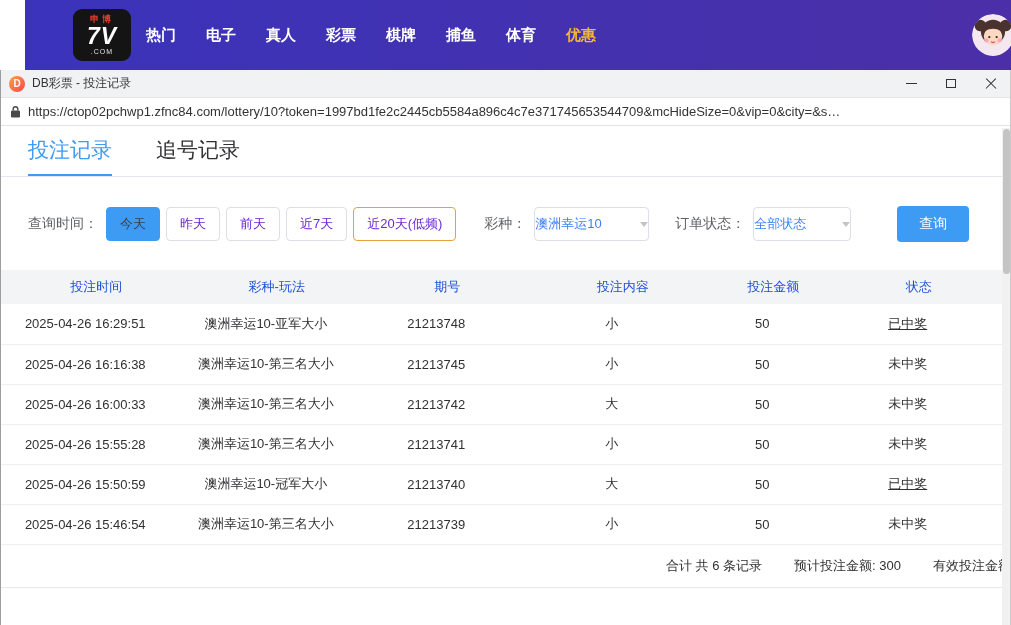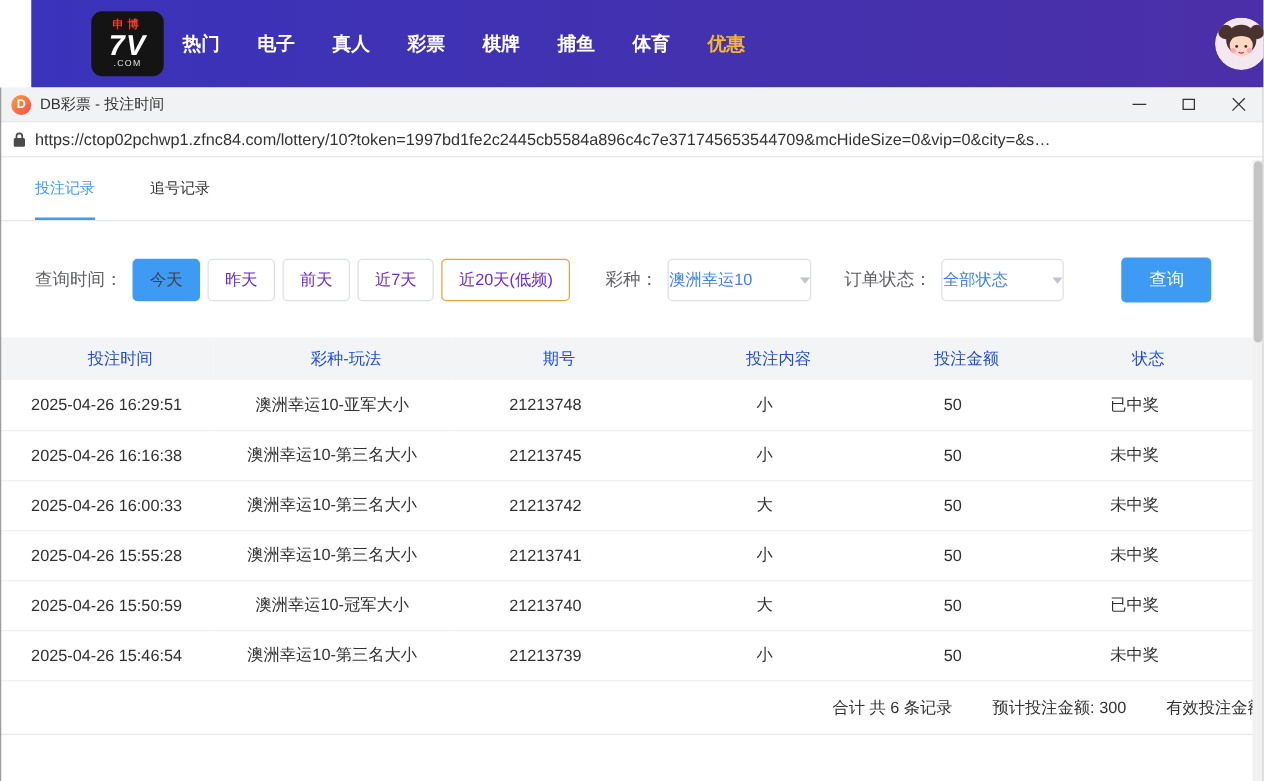--- a/index.html
+++ b/index.html
@@ -34,21 +34,21 @@
   .glyph-close::after  { transform:rotate(-45deg); }
 
   .url-bar { height:28px; background:#fff; border-bottom:1px solid #e3e3e3; display:flex; align-items:center; padding:0 10px; cursor:text; }
   .lock-icon { flex:none; margin-right:7px; display:flex; }
   .url-text { font-size:13px; color:#333; white-space:nowrap; overflow:hidden; }
 
   
   .content { position:relative; height:499px; background:#fff; }
 
   .tabs { display:flex; height:51px; padding-left:28px; border-bottom:1px solid #e4e7ed; }
-  .tab { height:100%; display:flex; align-items:center; margin-right:44px; font-size:12px; color:#303133;
+  .tab { height:100%; display:flex; align-items:center; margin-right:44px; font-size:21px; color:#303133;
          cursor:pointer; border-bottom:2px solid transparent; }
   .tab.active { color:var(--accent-blue,#3e9bf4); border-bottom-color:var(--accent-blue,#3e9bf4); }
 
   .filter-row { display:flex; align-items:center; padding:29px 28px 28px; font-size:14px; color:#606266; }
   .filter-label { margin-right:8px; white-space:nowrap; }
   .time-group { display:flex; gap:6px; margin-right:28px; }
   .fbtn { height:34px; padding:0 13px; border:1px solid #dcdfe6; border-radius:4px; background:#fff;
           color:#6d28d9; font-size:13px; cursor:pointer; font-family:inherit; white-space:nowrap; }
   .fbtn.active { background:var(--accent-blue,#3e9bf4); border-color:var(--accent-blue,#3e9bf4); color:#404040; }
   .fbtn.accent { border-color:#e8a23d; }
@@ -59,21 +59,21 @@
   .select.status { width:98px; }
   .caret { width:0; height:0; border-left:4px solid transparent; border-right:4px solid transparent;
            border-top:5px solid #c0c4cc; margin-left:8px; }
   .search-btn { height:36px; width:72px; background:var(--accent-blue,#3e9bf4); color:#fff; border:none;
                 border-radius:4px; font-size:14px; cursor:pointer; font-family:inherit; margin-left:20px; }
 
   table.records { width:1003px; border-collapse:collapse; table-layout:fixed; }
   table.records thead th { height:34px; background:#f3f4f6; font-weight:400; font-size:13px; color:#1d4ed8; text-align:center;padding-left:22px; }
   table.records tbody td { height:40px; font-size:13px; color:#303133; text-align:center;
                            border-bottom:1px solid #eef0f4; white-space:nowrap; overflow:hidden; }
-  td.won { color:var(--won-red,#f03e3e); }
+  td.won { color:var(--won-red,#f03e3e);text-decoration:underline; }
 
   .summary { display:flex; justify-content:flex-end; align-items:center; gap:32px; height:43px;
              border-bottom:1px solid #e8e8ec; font-size:13px; color:#303133; width:1011px; overflow:hidden; }
   .summary span { white-space:nowrap; }
 
   
   .v-scrollbar { position:absolute; right:0; top:128px; bottom:0; width:9px; background:#f1f1f1; z-index:20; cursor:pointer; }
   .v-scrollbar .thumb { position:absolute; top:1px; left:1px; width:7px; height:145px; background:#c4c4c4; border-radius:4px; cursor:pointer; }
   .edge-left  { position:absolute; left:0; top:70px; bottom:0; width:1px; background:#9d9d9d; z-index:30; }
   .edge-right { position:absolute; right:0; top:70px; bottom:0; width:1px; background:#c9c9c9; z-index:30; }
@@ -111,21 +111,21 @@
         <circle cx="23.5" cy="22" r="1.1" fill="#332"></circle>
         <circle cx="13.8" cy="25.2" r="2" fill="#f6a9b8"></circle>
         <circle cx="26.2" cy="25.2" r="2" fill="#f6a9b8"></circle>
         <path d="M18 26.5 q2 1.4 4 0" stroke="#b36" stroke-width="0.9" fill="none"></path>
       </svg>
     </div>
   </header>
 
   <div class="title-bar">
     <div class="favicon">D</div>
-    <div class="win-title">DB彩票 - 投注时间</div>
+    <div class="win-title">DB彩票 - 投注记录</div>
     <div class="win-controls">
       <div class="win-btn">
           <span class="glyph-min"></span>
         </div>
       <div class="win-btn">
           <span class="glyph-max"></span>
         </div>
       <div class="win-btn">
           <span class="glyph-close"></span>
         </div>

